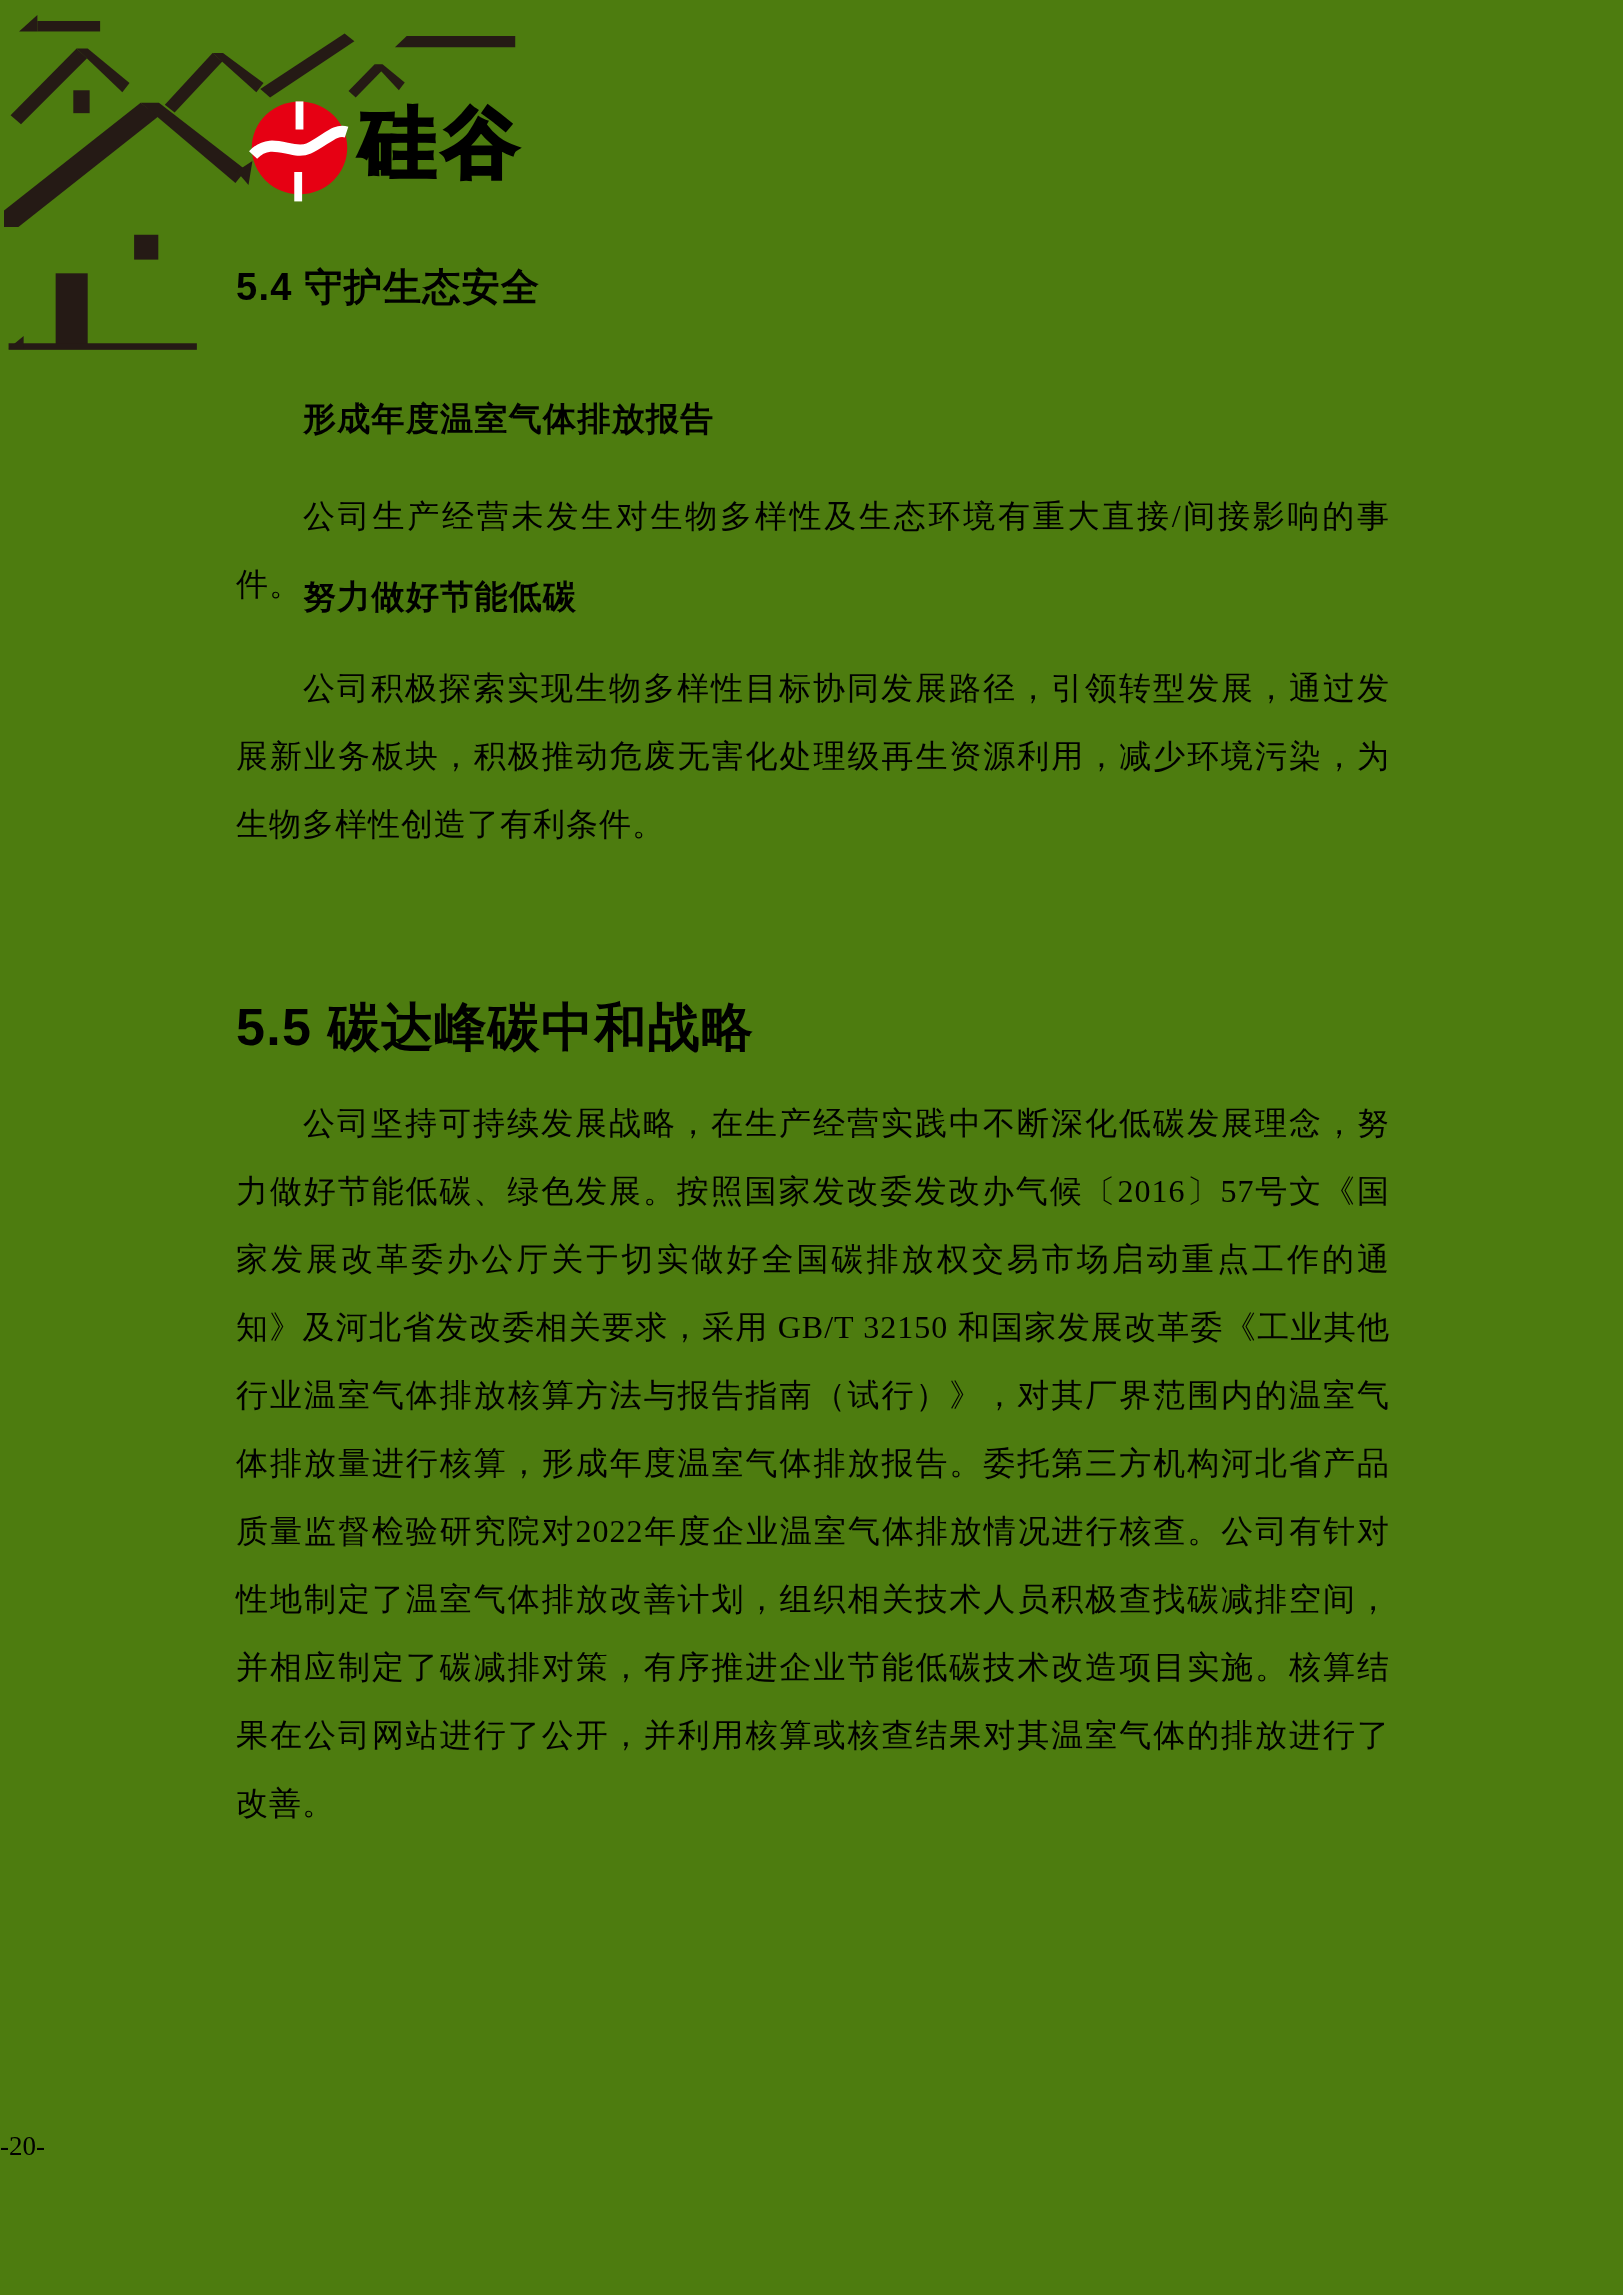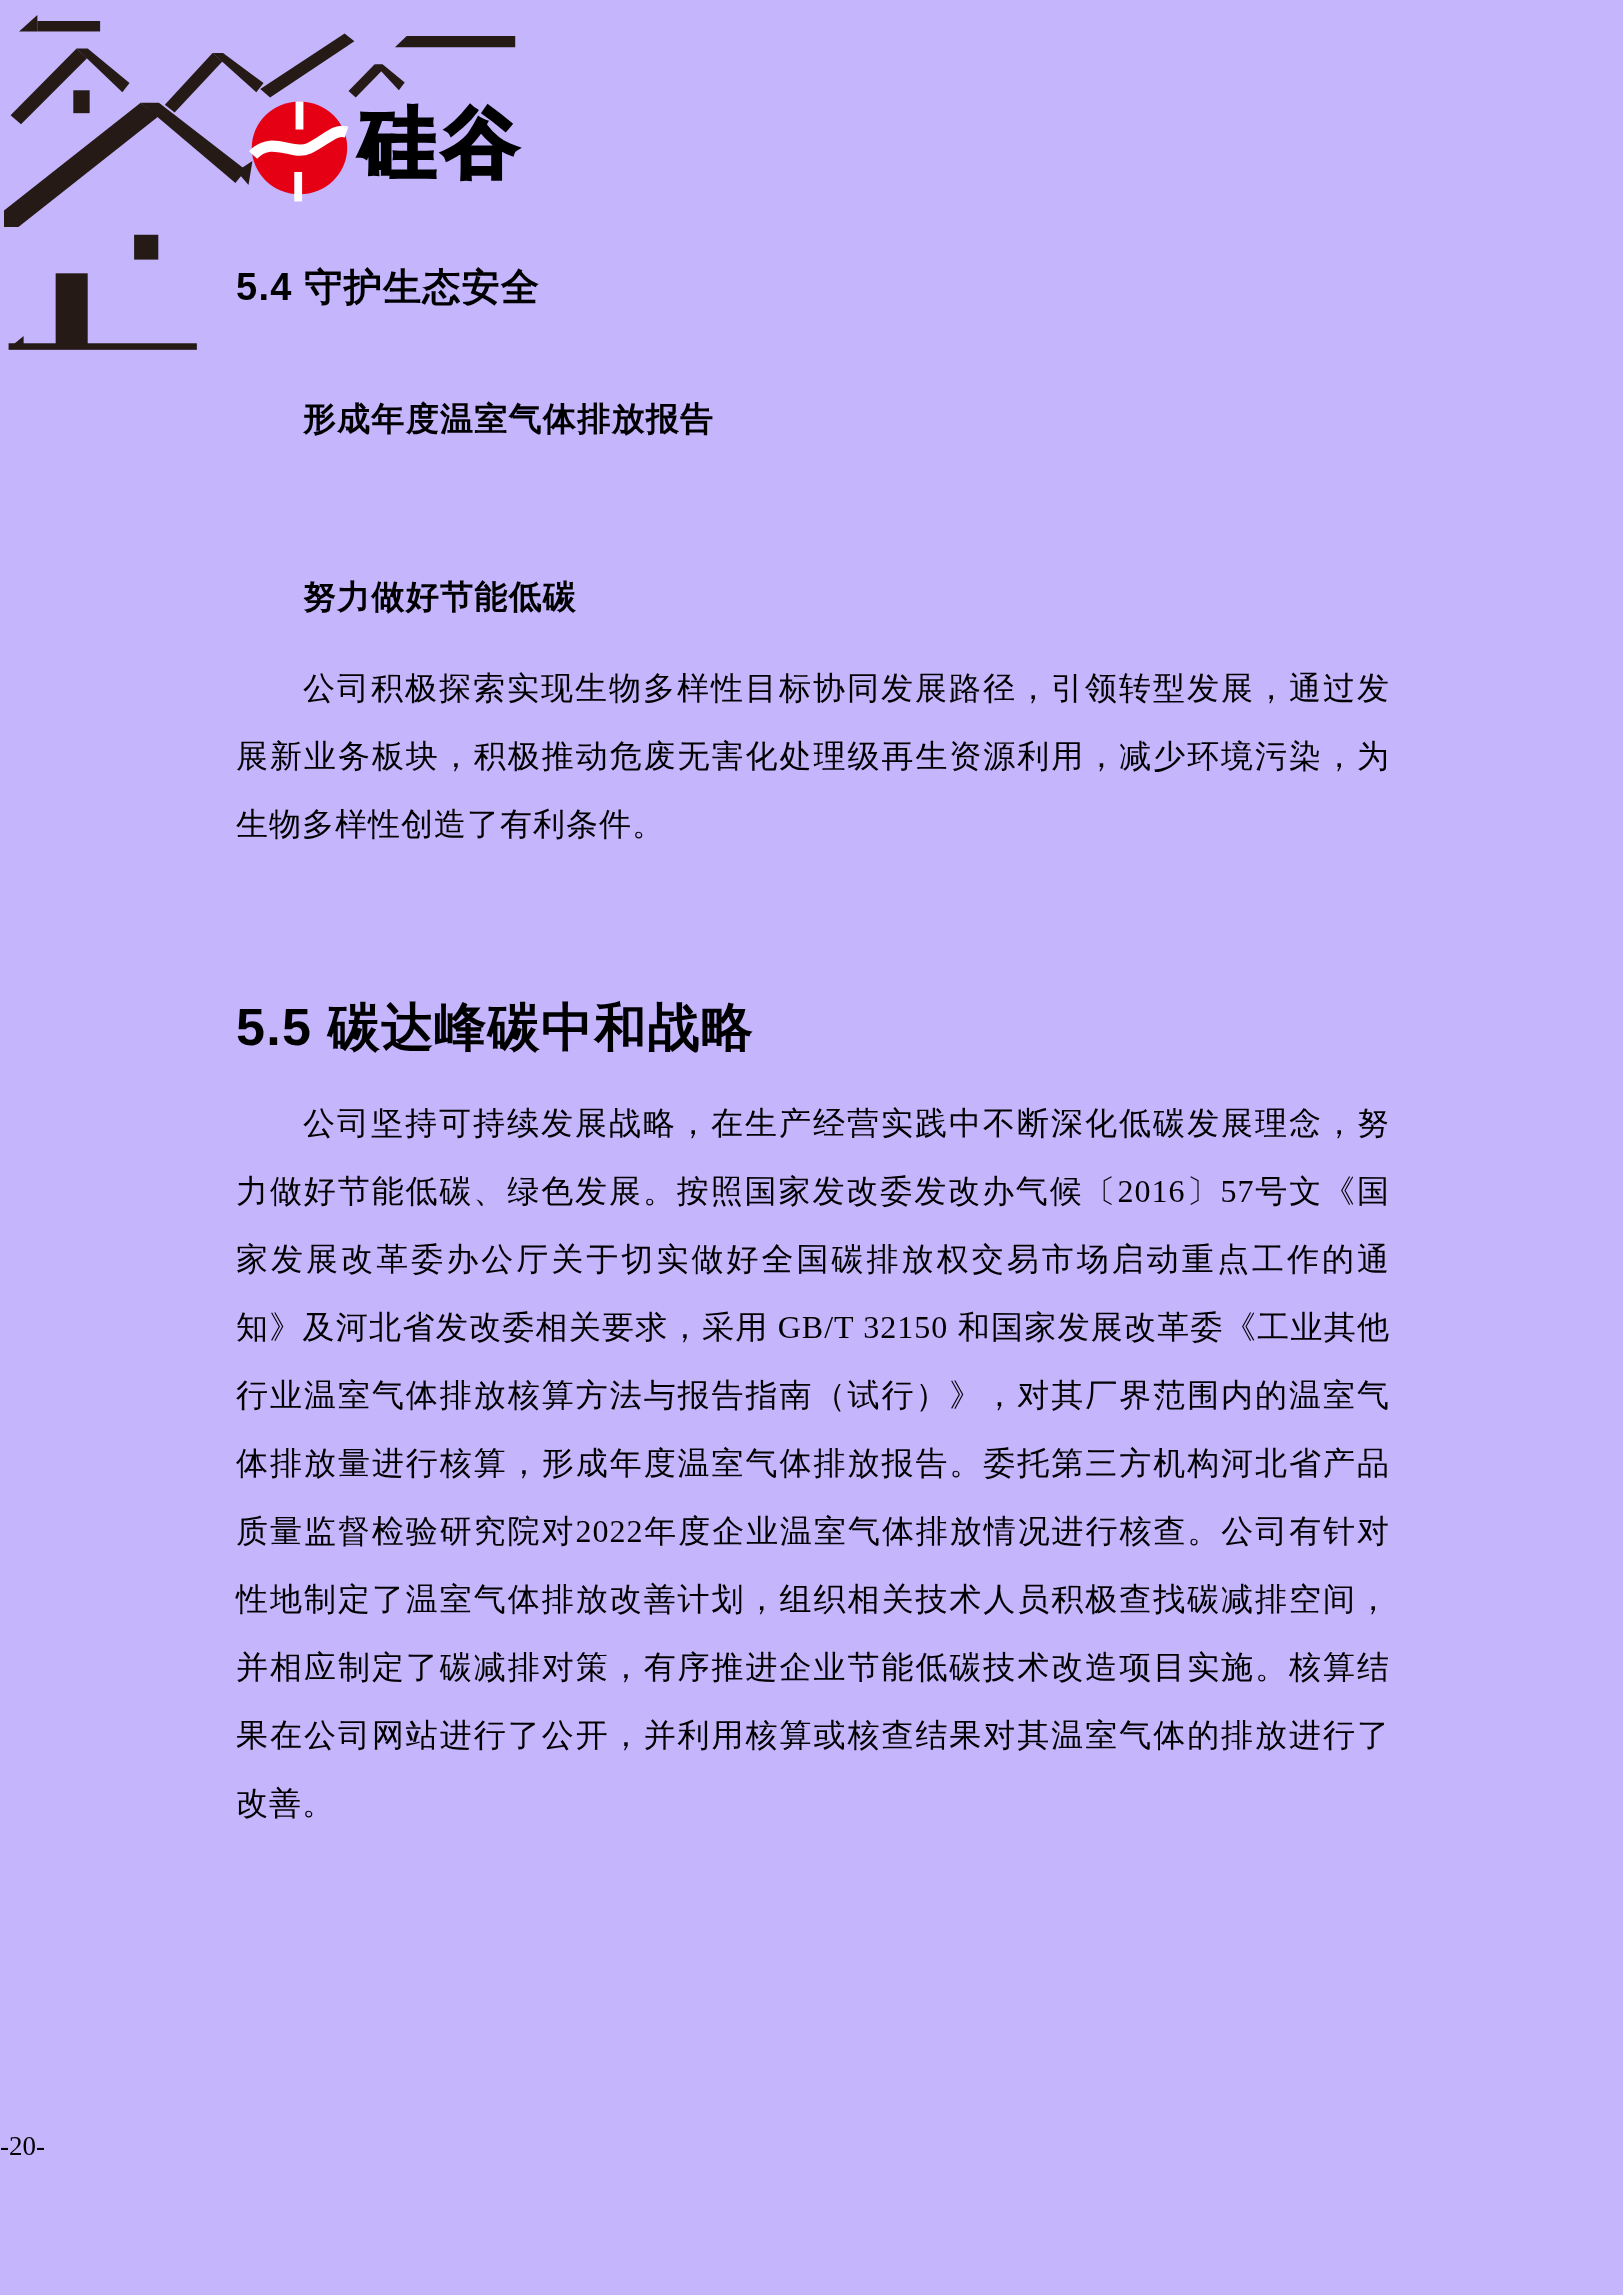--- a/index.html
+++ b/index.html
@@ -1,17 +1,17 @@
 <!DOCTYPE html>
 <html style="font-size:10.5px"><head>
 <meta charset="utf-8">
 <style>
   html,body{margin:0;padding:0;background:#ffffff;}
   body{width:1623px;height:2295px;position:relative;font-family:"Liberation Serif","DejaVu Serif",serif;color:#000;}
-  .page{position:absolute;inset:0;background:#c4b5fd;overflow:hidden;text-decoration:underline;}
+  .page{position:absolute;inset:0;background:#4d7c0f;overflow:hidden;text-decoration:underline;}
 
   .logo-svg{position:absolute;left:3.9px;top:3.9px;width:523px;height:353px;}
 
   .h1{position:absolute;left:236px;font-family:"Liberation Sans","DejaVu Sans",sans-serif;
       font-weight:700;color:#000;line-height:1;letter-spacing:1.3px;white-space:nowrap;}
   .h1-54{top:268px;font-size:38px;text-align:center;}
   .h1-55{top:993px;font-size:52px;margin-top:8px;}
 
   .subhead{position:absolute;left:303px;font-size:33px;font-weight:700;line-height:1;
       letter-spacing:1.3px;white-space:nowrap;color:#000;}
@@ -69,20 +69,21 @@
       <rect x="444" y="257" width="12" height="45" fill="#ffffff"></rect>
     </g>
 
     <text x="545" y="253" font-family="Liberation Sans, DejaVu Sans, sans-serif" font-size="116" font-weight="900" letter-spacing="10" fill="#000000" stroke="#000000" stroke-width="5">硅谷</text>
   </svg>
 
   <div class="h1 h1-54">5.4 守护生态安全</div>
 
   <div class="subhead sub1">形成年度温室气体排放报告</div>
 
+  <div class="body-par p1 indent">公司生产经营未发生对生物多样性及生态环境有重大直接/间接影响的事件。</div>
 
   <div class="subhead sub2">努力做好节能低碳</div>
 
   <div class="body-par p2 indent">公司积极探索实现生物多样性目标协同发展路径，引领转型发展，通过发展新业务板块，积极推动危废无害化处理级再生资源利用，减少环境污染，为生物多样性创造了有利条件。</div>
 
   <div class="h1 h1-55">5.5 碳达峰碳中和战略</div>
 
   <div class="body-par p3 indent">公司坚持可持续发展战略，在生产经营实践中不断深化低碳发展理念，努力做好节能低碳、绿色发展。按照国家发改委发改办气候〔2016〕57号文《国家发展改革委办公厅关于切实做好全国碳排放权交易市场启动重点工作的通知》及河北省发改委相关要求，采用 GB/T 32150 和国家发展改革委《工业其他行业温室气体排放核算方法与报告指南（试行）》，对其厂界范围内的温室气体排放量进行核算，形成年度温室气体排放报告。委托第三方机构河北省产品质量监督检验研究院对2022年度企业温室气体排放情况进行核查。公司有针对性地制定了温室气体排放改善计划，组织相关技术人员积极查找碳减排空间，并相应制定了碳减排对策，有序推进企业节能低碳技术改造项目实施。核算结果在公司网站进行了公开，并利用核算或核查结果对其温室气体的排放进行了改善。</div>
 
   <div class="footer">-20-</div>

